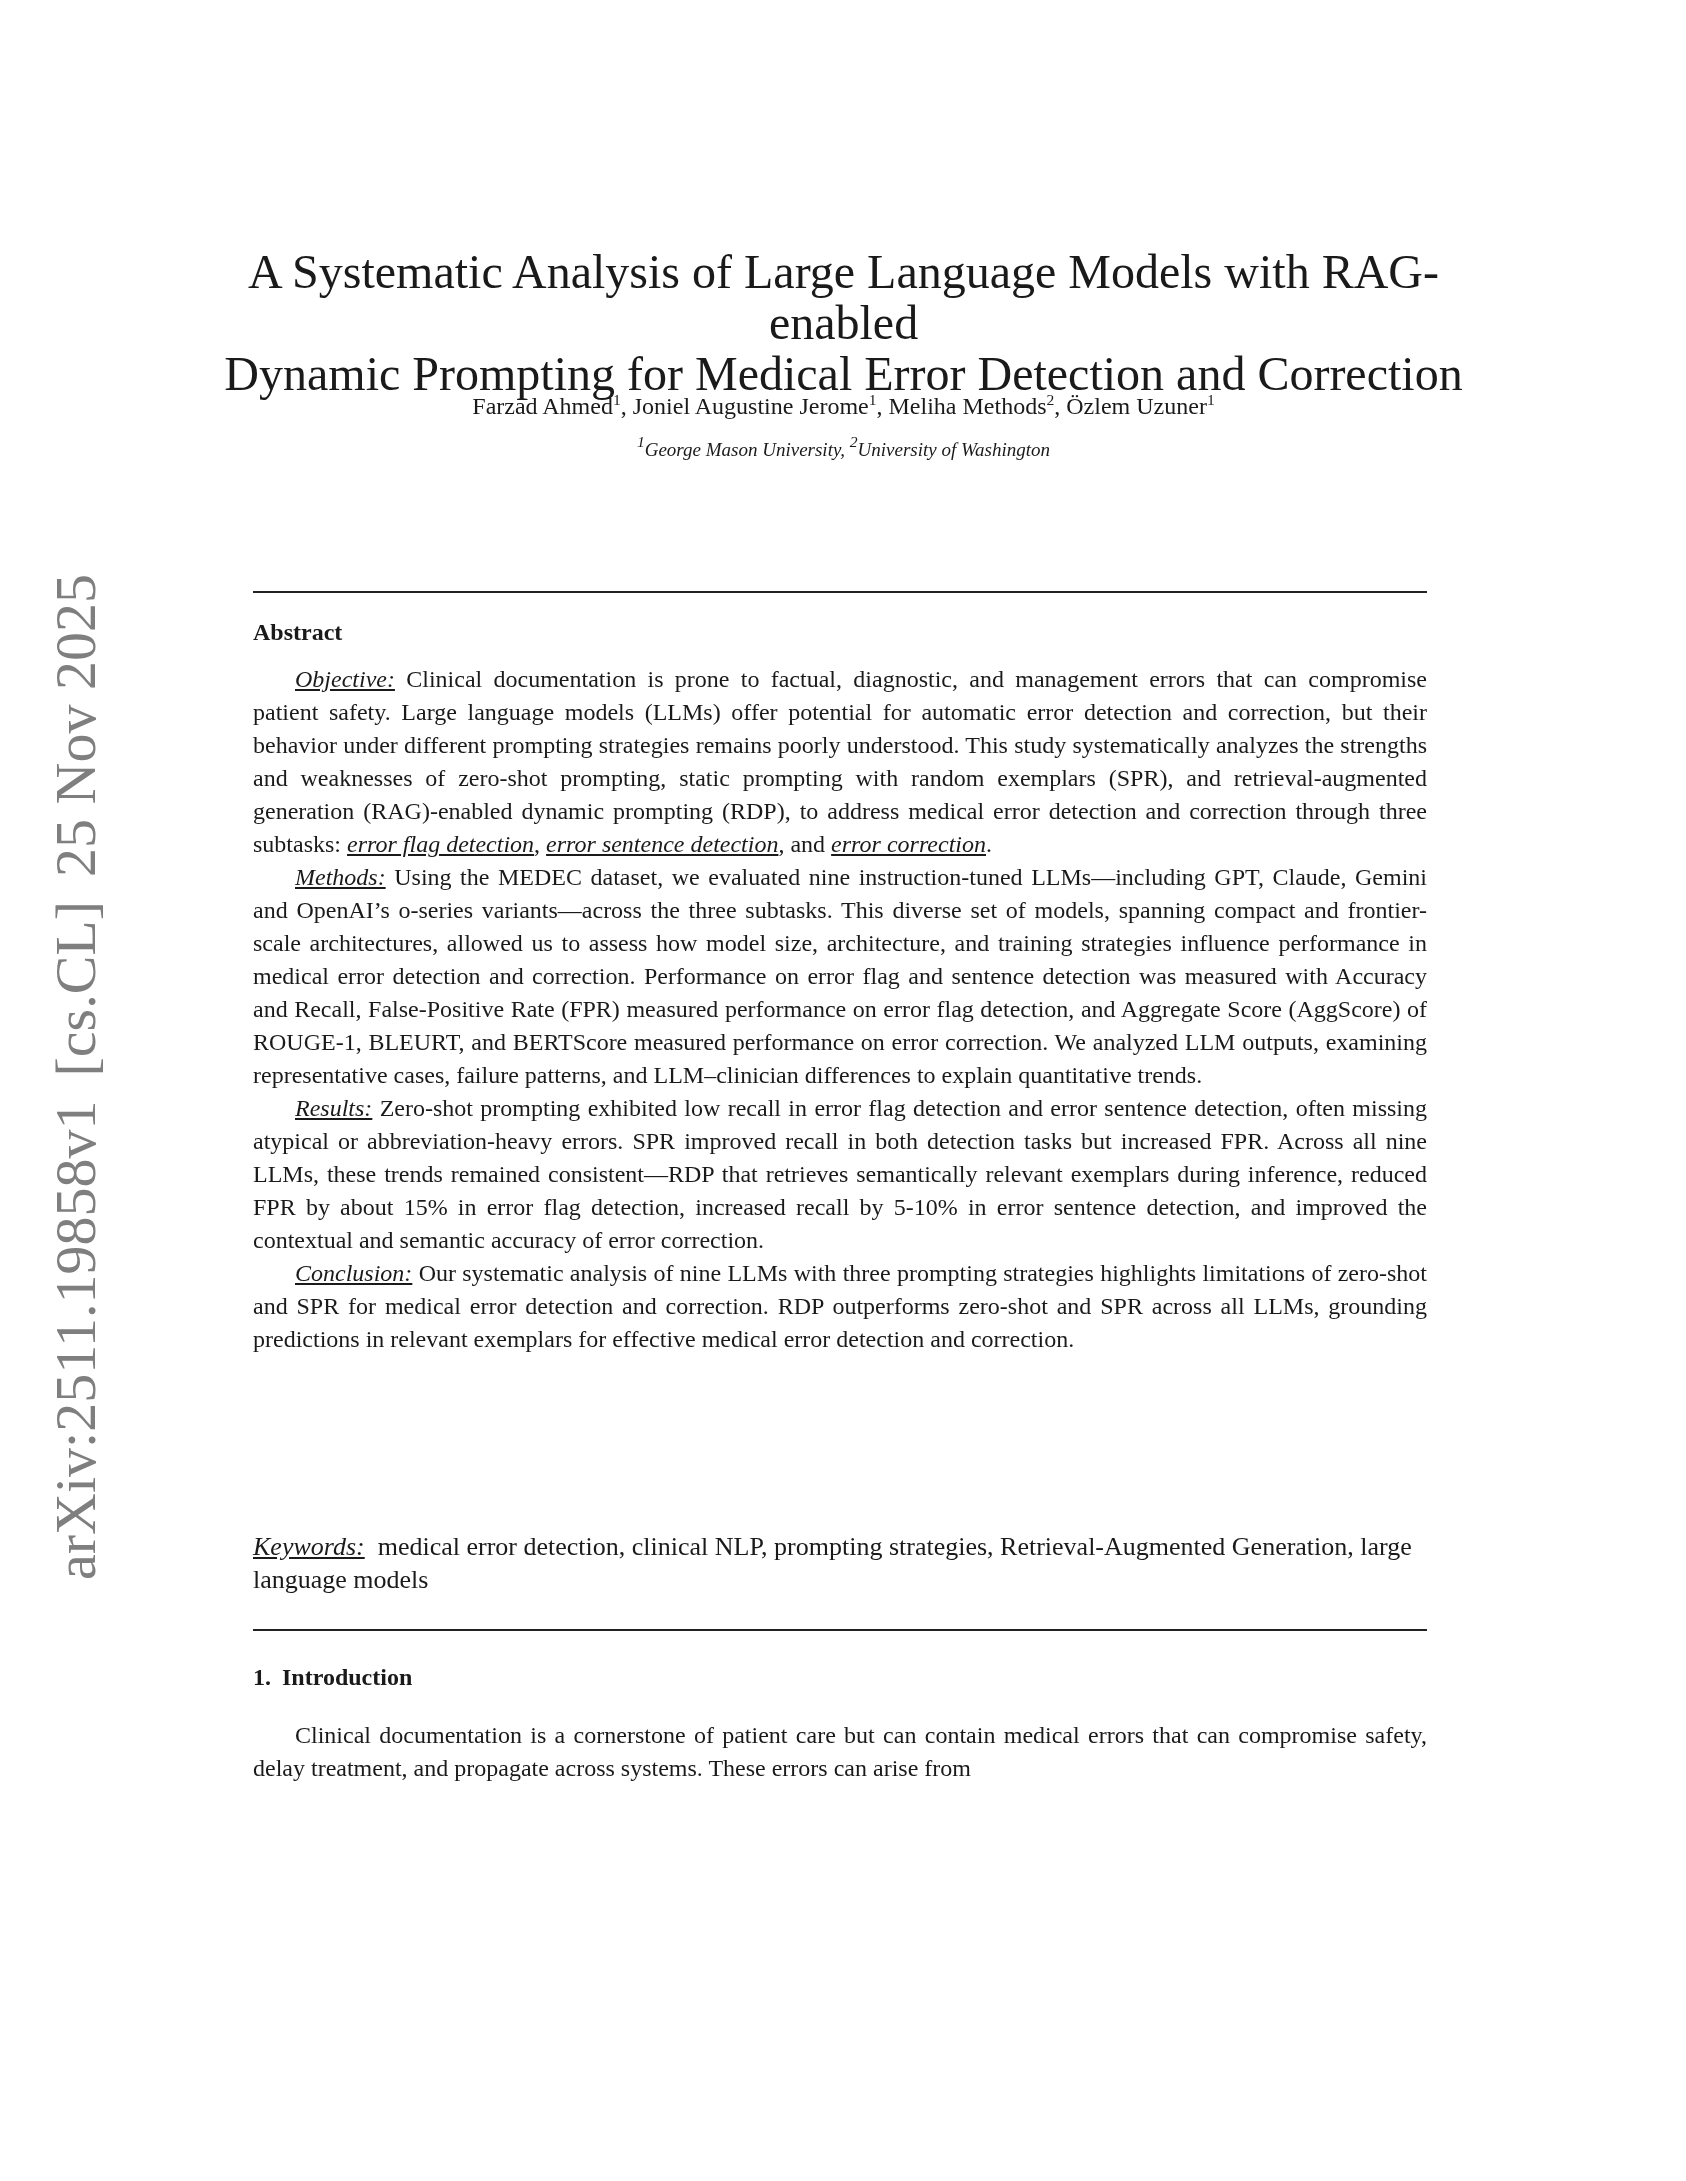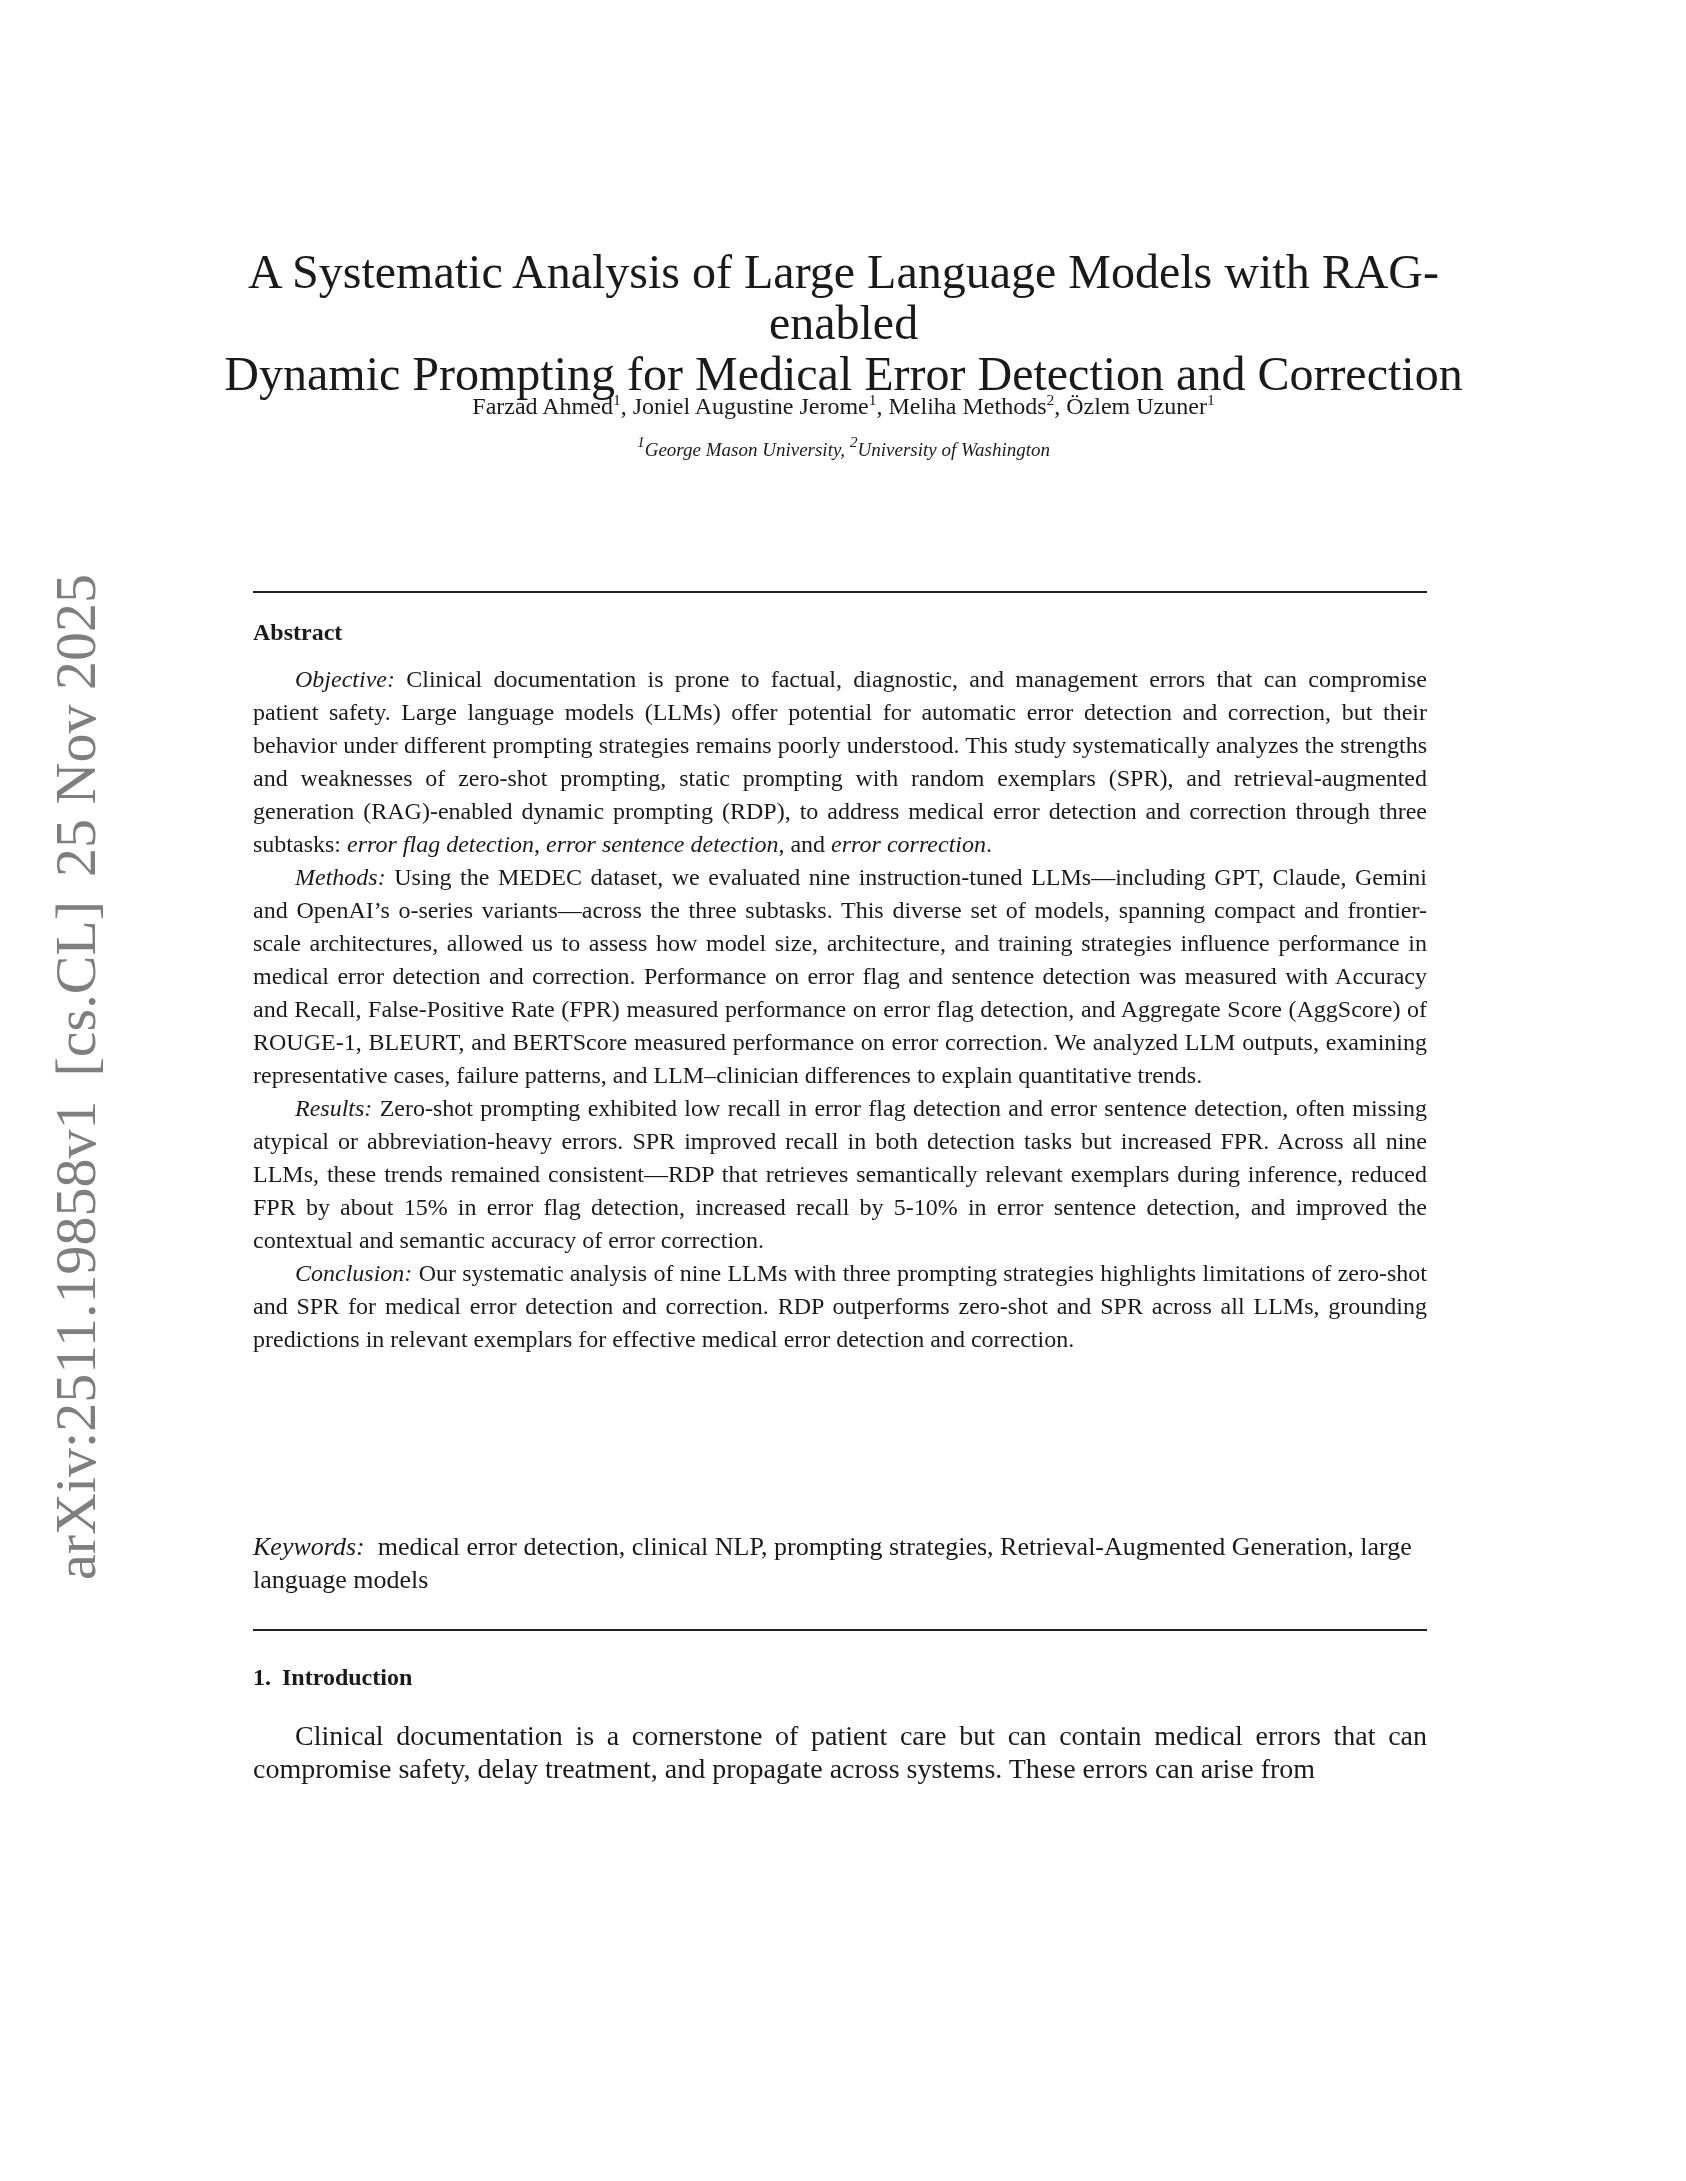--- a/index.html
+++ b/index.html
@@ -31,32 +31,32 @@
   .rule.top { top: 591px; }
   .rule.bottom { top: 1629px; }
   .abstract-head {
     position: absolute; left: 253px; top: 619px; font-size: 24px; font-weight: bold;
   }
   .abstract {
     position: absolute; left: 253px; width: 1174px; top: 663px;
     font-size: 24px; line-height: 33px; text-align: justify;
   }
   .abstract p { margin: 0; text-indent: 42px; }
-  .abstract em, .keywords em { font-style: italic; }
+  .abstract em, .keywords em { font-style: italic; text-decoration: underline; }
   .keywords {
     position: absolute; left: 253px; width: 1174px; top: 1530px;
     font-size: 26px; line-height: 33px;
   }
   .sec-head {
     position: absolute; left: 253px; top: 1664px; font-size: 24px; font-weight: bold;
   }
   .sec-head .num { margin-right: 11px; }
   .intro {
     position: absolute; left: 253px; width: 1174px; top: 1719px;
-    font-size: 28px; line-height: 33px; text-align: justify;
+    font-size: 24px; line-height: 33px; text-align: justify;
   }
   .intro p { margin: 0; text-indent: 42px; }
 </style>
 </head>
 <body>
 
 <div class="arxiv-stamp"><span>arXiv:2511.19858v1</span><span class="gap"></span><span>[cs.CL]</span><span class="gap"></span><span>25 Nov 2025</span></div>
 
 <div class="title">
   <div>A Systematic Analysis of Large Language Models with RAG-enabled</div>

